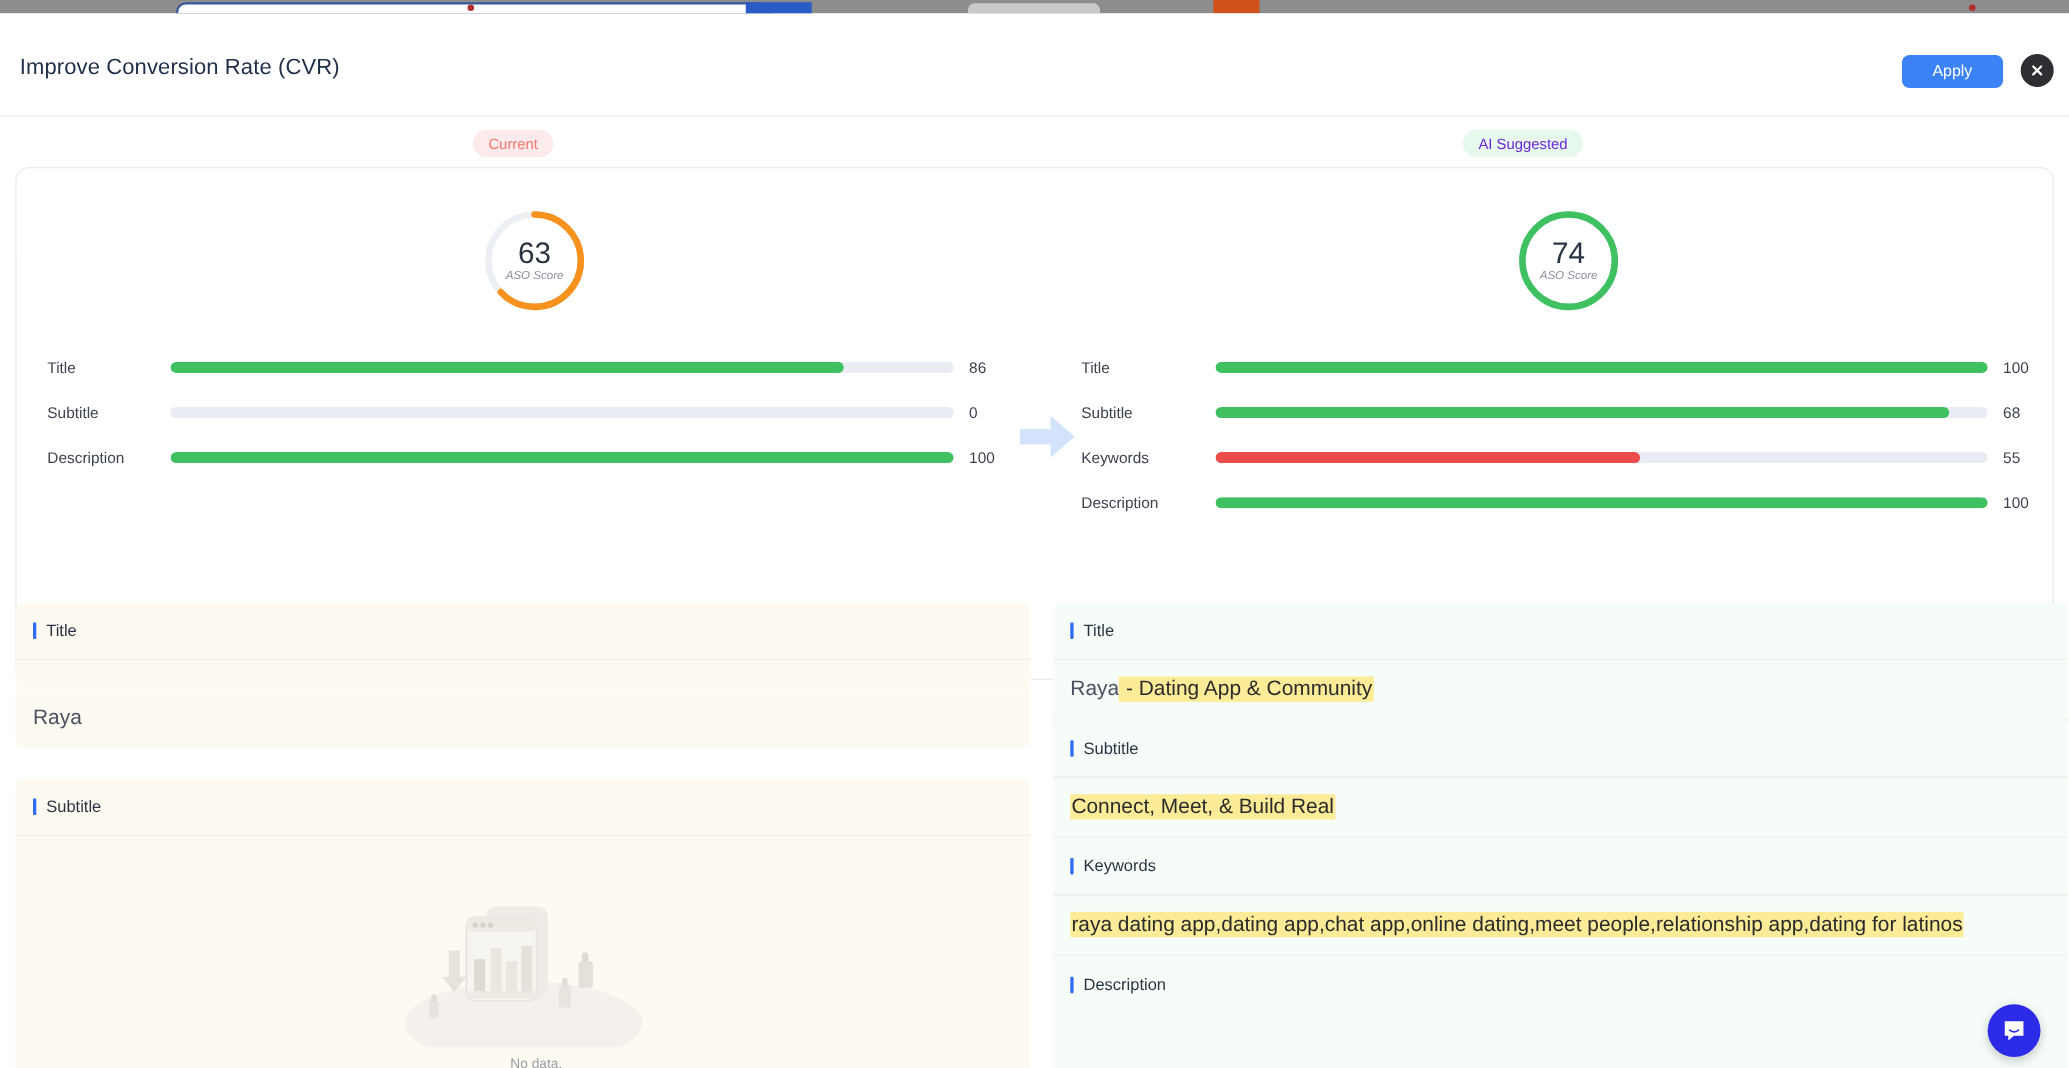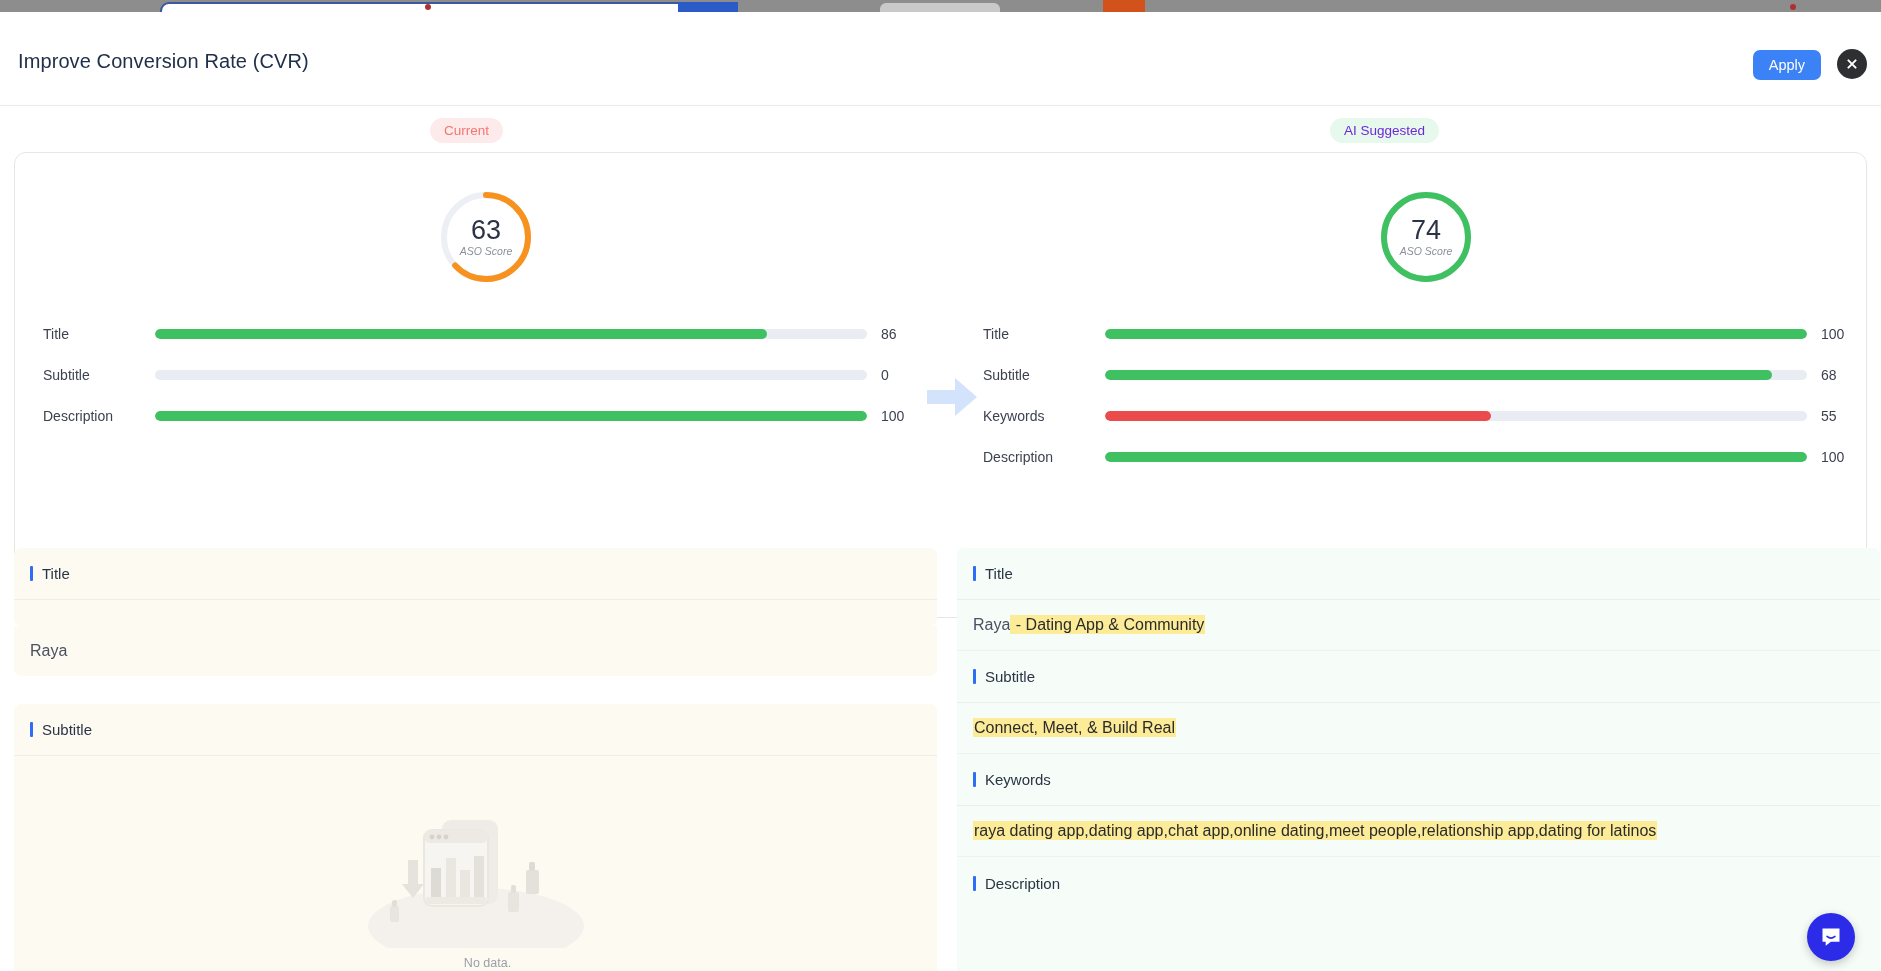--- a/index.html
+++ b/index.html
@@ -48,21 +48,21 @@
     position: relative; height: 86px; width: 100%;
     border-bottom: 1px solid #ececec; background: #fff;
   }
   #page-title {
     position: absolute; left: 18px; top: 30px;
     font-size: 20px; color: #21304a; font-weight: 400; letter-spacing: .1px;
   }
   #apply-button {
     position: absolute; right: 60px; top: 30px;
     background: #3b82f6; color: #fff; border: none; border-radius: 7px;
-    font-family: inherit; font-size: 14.5px; padding: 7px 16px; cursor: pointer;
+    font-family: inherit; font-size: 14.5px; padding: 7px 28px; cursor: pointer;
   }
   #close-button {
     position: absolute; right: 14px; top: 29px;
     width: 30px; height: 30px; border-radius: 50%; background: #2d2f33;
     border: none; cursor: pointer; display: flex; align-items: center; justify-content: center;
   }
   #close-button svg { display: block; }
 
   
   #badges-row { position: relative; height: 46px; }
@@ -138,21 +138,21 @@
     border-radius: 7px; overflow: hidden; position: relative;
   }
   .panel.cream { background: #fdfaf2; }
   .panel-head {
     display: flex; align-items: center; gap: 9px;
     height: 52px; padding: 0 16px;
     border-bottom: 1px solid #eceee9;
   }
   .accent-bar { width: 3px; height: 15px; background: #2f6df6; flex: none; border-radius: 1px; }
   .panel-head-label { font-size: 15px; color: #2b3445; }
-  .panel-body { padding: 16px; font-size: 16px; color: #4a5160; min-height: 38px; }
+  .panel-body { padding: 16px; font-size: 19px; color: #4a5160; min-height: 38px; }
   .hl { background: #fceb97; color: #2b2b2b; padding: 1px 1px; }
 
   
   #left-title-panel { height: 78px; }
   #left-subtitle-panel { margin-top: 28px; flex: 1 1 auto; }
 
   
   #empty-state {
     display: flex; flex-direction: column; align-items: center;
     padding-top: 42px;

